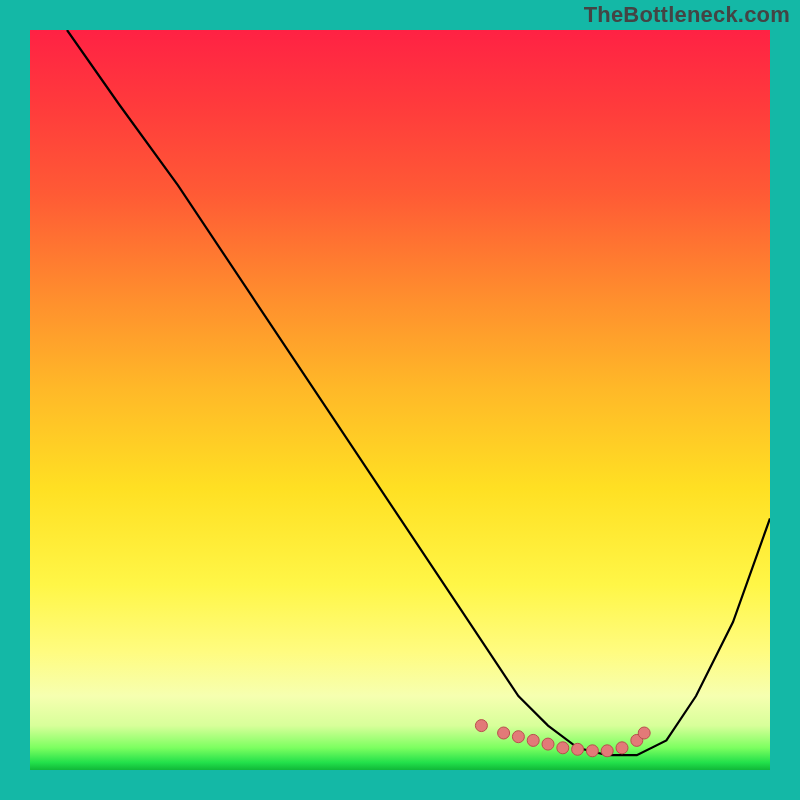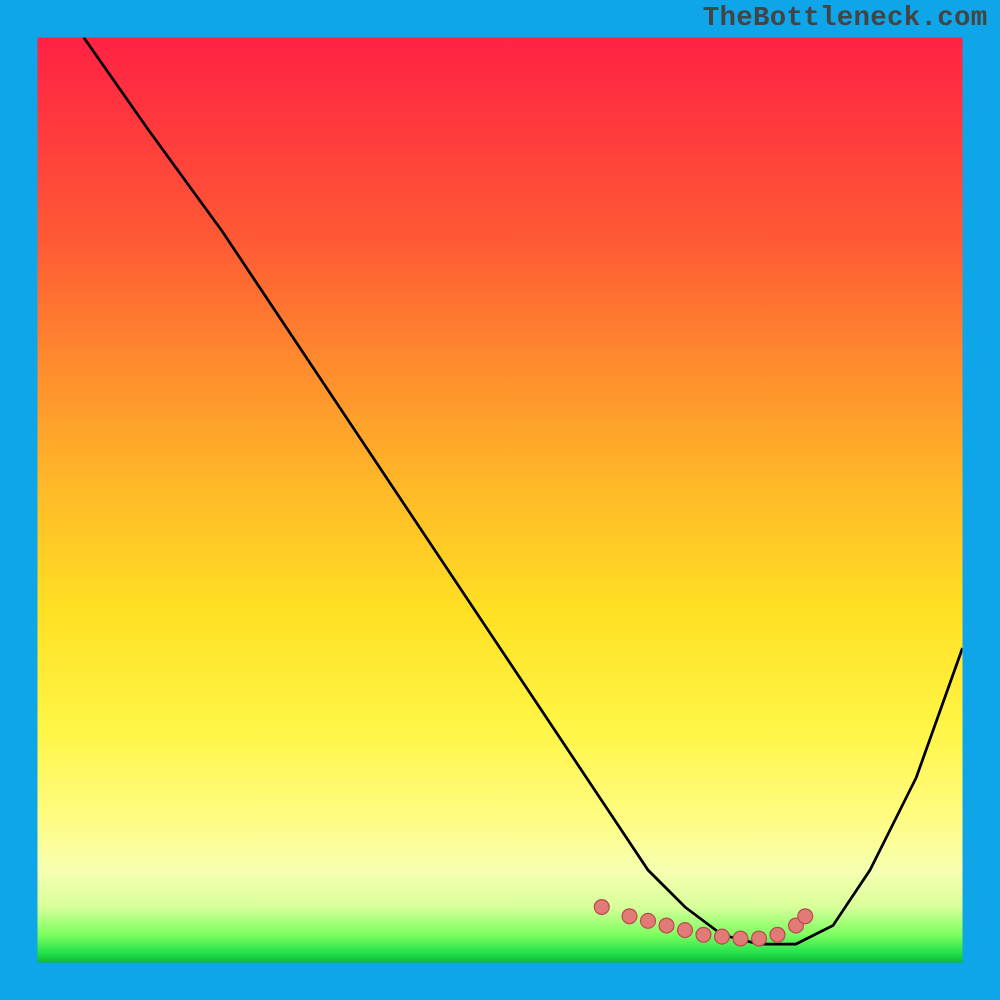--- a/index.html
+++ b/index.html
@@ -7,22 +7,21 @@
     padding: 0;
     width: 800px;
     height: 800px;
     overflow: hidden;
     font-family: Arial, Helvetica, sans-serif;
   }
   .frame {
     position: relative;
     width: 800px;
     height: 800px;
-    background: #0ea5e9;
-    font-family: Liberation Mono, monospace;
+    background: #14b8a6;
   }
   .watermark {
     position: absolute;
     top: 2px;
     right: 10px;
     color: #444;
     font-size: 22px;
     font-weight: 600;
     letter-spacing: 0.2px;
     z-index: 5;

